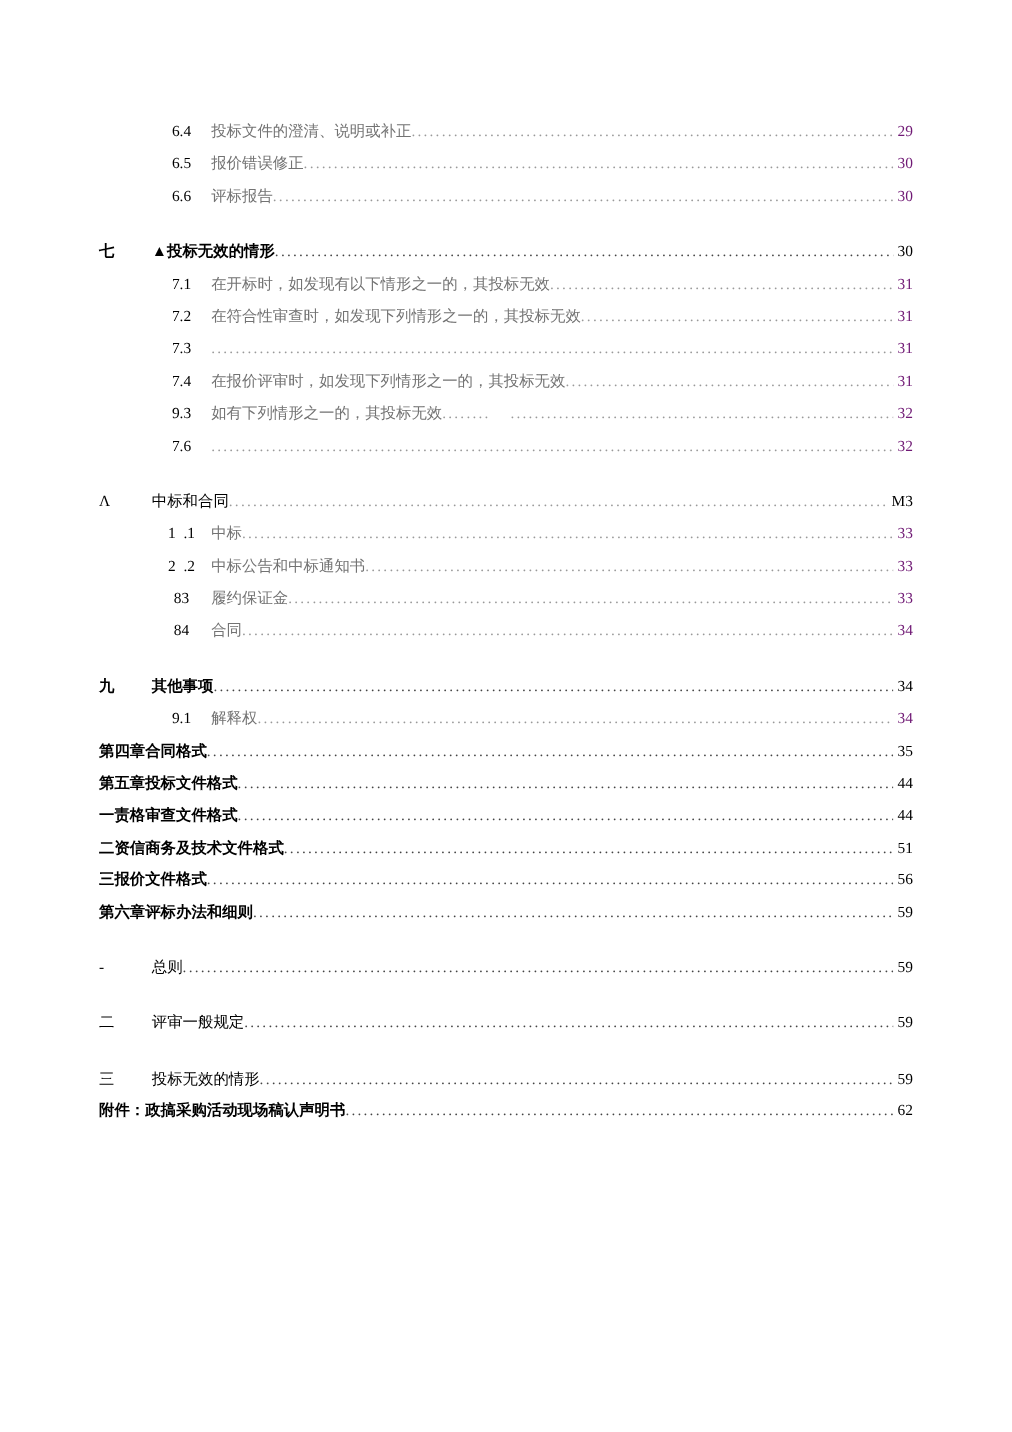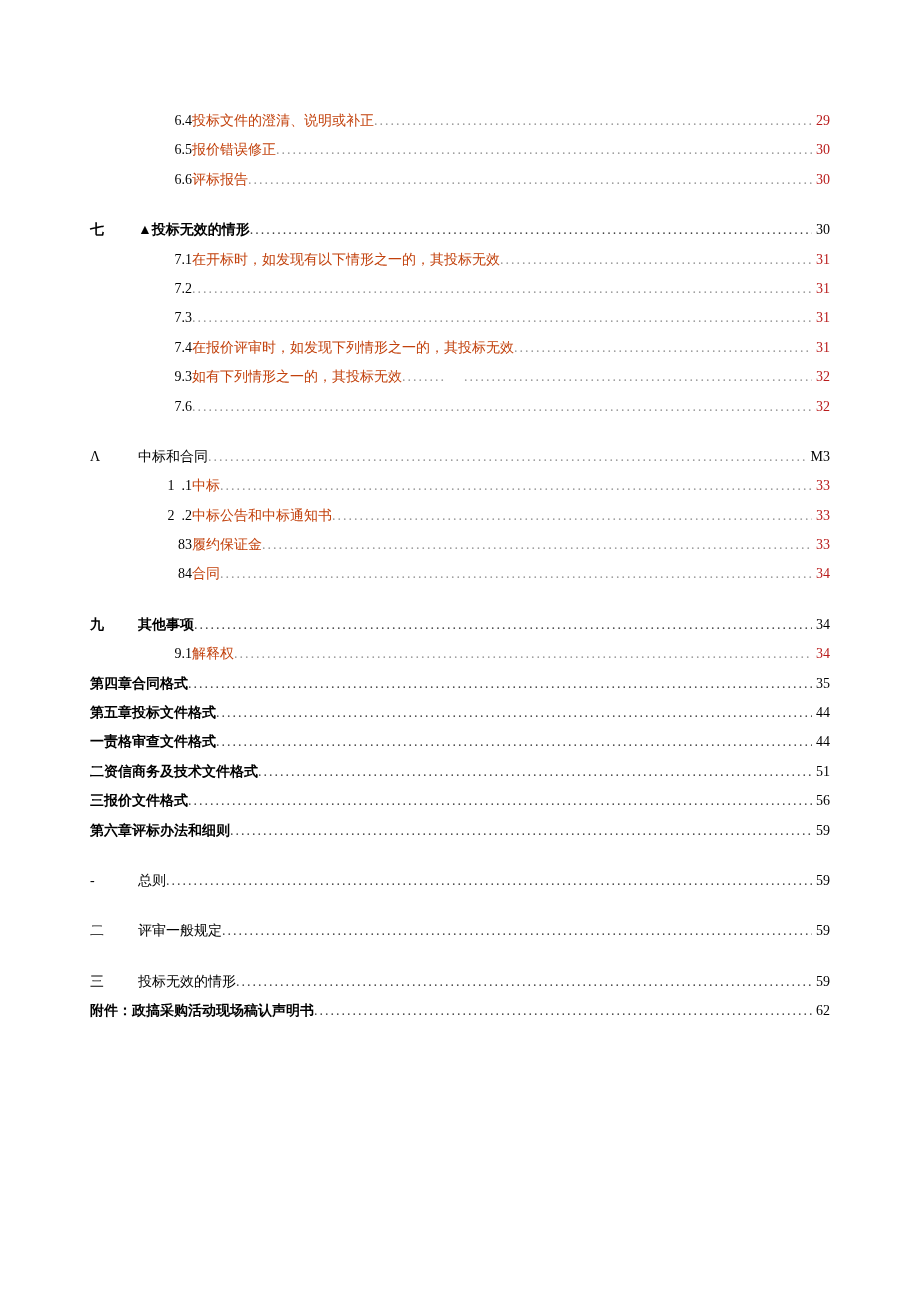--- a/index.html
+++ b/index.html
@@ -21,21 +21,21 @@
     }
     .toc-line {
       display: flex;
       align-items: baseline;
       margin-bottom: 7px;
       white-space: nowrap;
     }
     .num-col {
       width: 42px;
       flex-shrink: 0;
-      text-align: right;
+      text-align: center;
     }
     .num-col.l2 {
       width: 54px;
       margin-left: 48px;
     }
     .num-col.l2b {
       width: 54px;
       margin-left: 48px;
     }
     .section-num {
@@ -47,21 +47,21 @@
       font-weight: normal;
     }
     .level1-text {
       font-weight: bold;
       margin-top: 21px;
     }
     .level1-text.normal {
       font-weight: normal;
     }
     .level2-text {
-      color: #c2410c;
+      color: #737373;
     }
     .chapter-text {
       font-weight: bold;
     }
     .dots {
       flex: 1;
       overflow: hidden;
       letter-spacing: 2px;
       color: #444;
       min-width: 20px;
@@ -71,21 +71,21 @@
       overflow: hidden;
       letter-spacing: 2px;
       color: #999;
       min-width: 20px;
     }
     .page-num {
       flex-shrink: 0;
       padding-left: 4px;
     }
     .page-num.light {
-      color: #b91c1c;
+      color: #701a75;
     }
     .split-num {
       display: inline-block;
     }
   </style>
 </head>
 <body>
 
 <div class="toc-container" id="toc-root">
     <div class="toc-line">
@@ -113,20 +113,21 @@
       <span class="page-num">30</span>
     </div>
     <div class="toc-line">
       <span class="num-col l2">7.1</span>
       <span class="level2-text">在开标时，如发现有以下情形之一的，其投标无效</span>
       <span class="dots-light">...............................................................................................................................</span>
       <span class="page-num light">31</span>
     </div>
     <div class="toc-line">
       <span class="num-col l2">7.2</span>
+      <span class="level2-text">在符合性审查时，如发现下列情形之一的，其投标无效</span>
       <span class="dots-light">...............................................................................................................................</span>
       <span class="page-num light">31</span>
     </div>
     <div class="toc-line">
       <span class="num-col l2">7.3</span>
       <span class="dots-light">...............................................................................................................................</span>
       <span class="page-num light">31</span>
     </div>
     <div class="toc-line">
       <span class="num-col l2">7.4</span>

